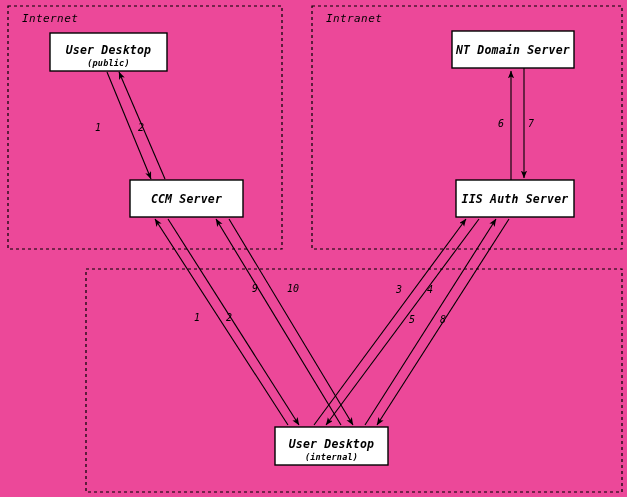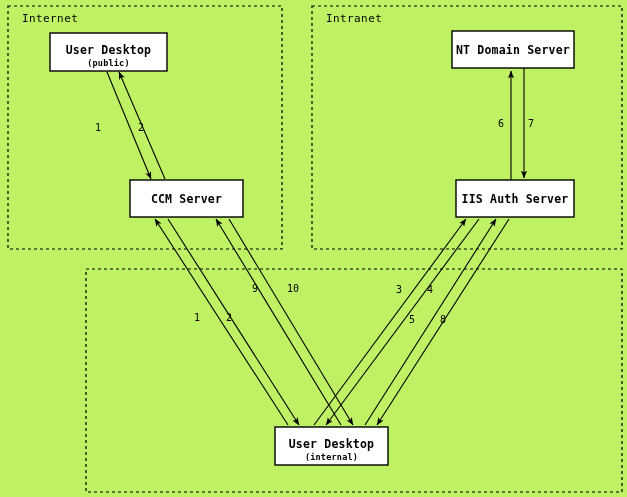--- a/index.html
+++ b/index.html
@@ -7,22 +7,23 @@
     padding: 0;
     background: #ffffff;
   }
   body {
     font-family: "DejaVu Sans Mono", monospace;
   }
   #diagram-root {
     position: relative;
     width: 627px;
     height: 497px;
-    background: #bef264;
+    background: #ec4899;
     overflow: hidden;
+    font-style: italic;
   }
   svg#diagram-svg {
     position: absolute;
     top: 0;
     left: 0;
     width: 627px;
     height: 497px;
   }
   .zone-label {
     font-family: "DejaVu Sans Mono", monospace;

